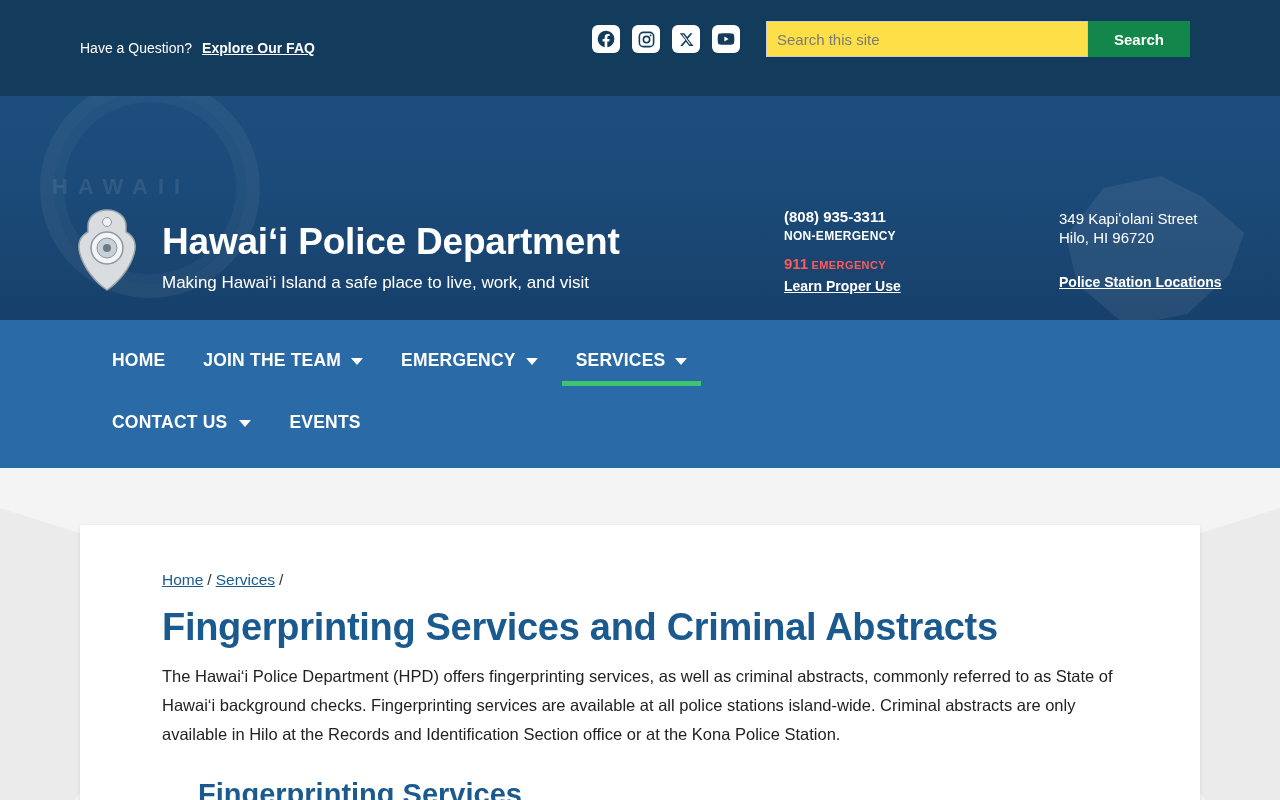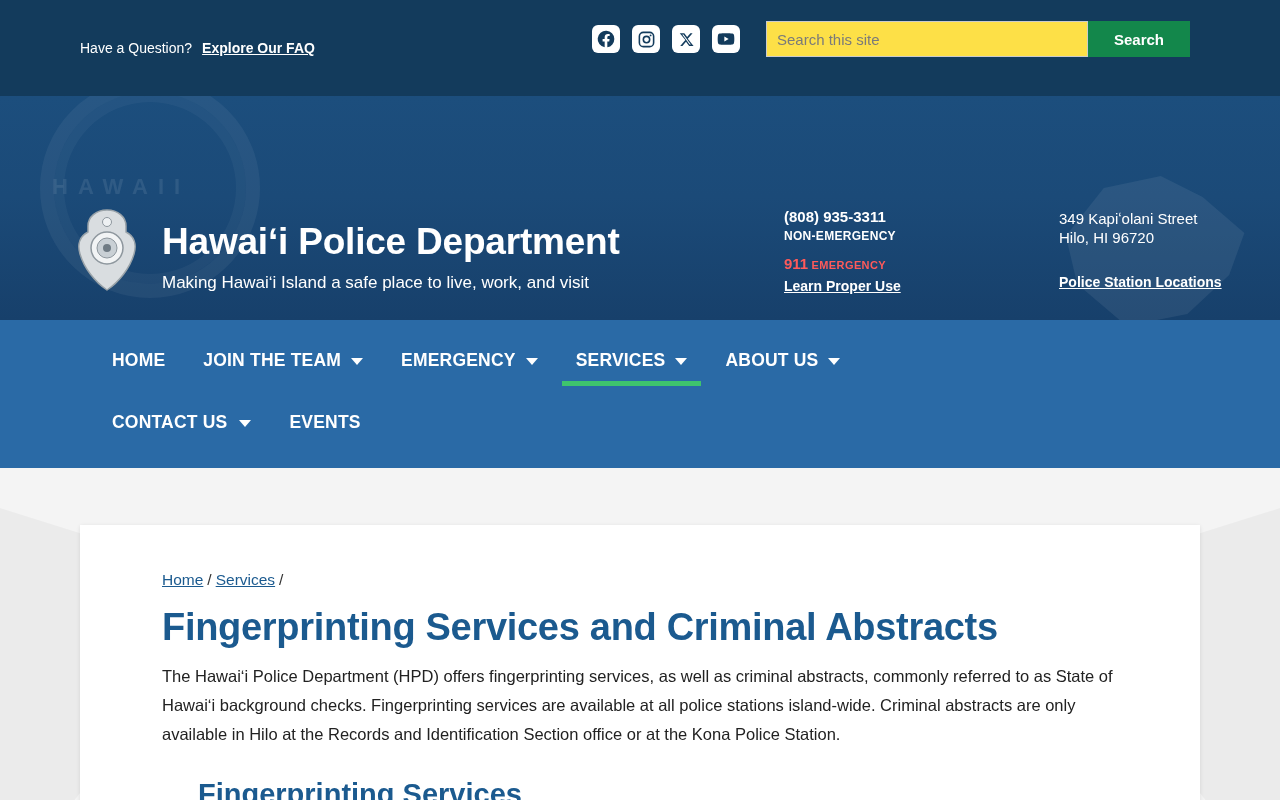--- a/index.html
+++ b/index.html
@@ -385,24 +385,20 @@
       <span class="caret"></span>
     </div>
     <div class="nav-item">
       <span>EMERGENCY</span>
       <span class="caret"></span>
     </div>
     <div class="nav-item active">
       <span>SERVICES</span>
       <span class="caret"></span>
     </div>
-    <div class="nav-item">
-      <span>ABOUT US</span>
-      <span class="caret"></span>
-    </div>
     <div style="flex-basis:100%; height:0;"></div>
     <div class="nav-item row2">
       <span>CONTACT US</span>
       <span class="caret"></span>
     </div>
     <div class="nav-item row2">
       <span>EVENTS</span>
     </div>
   </div>
 </nav>

